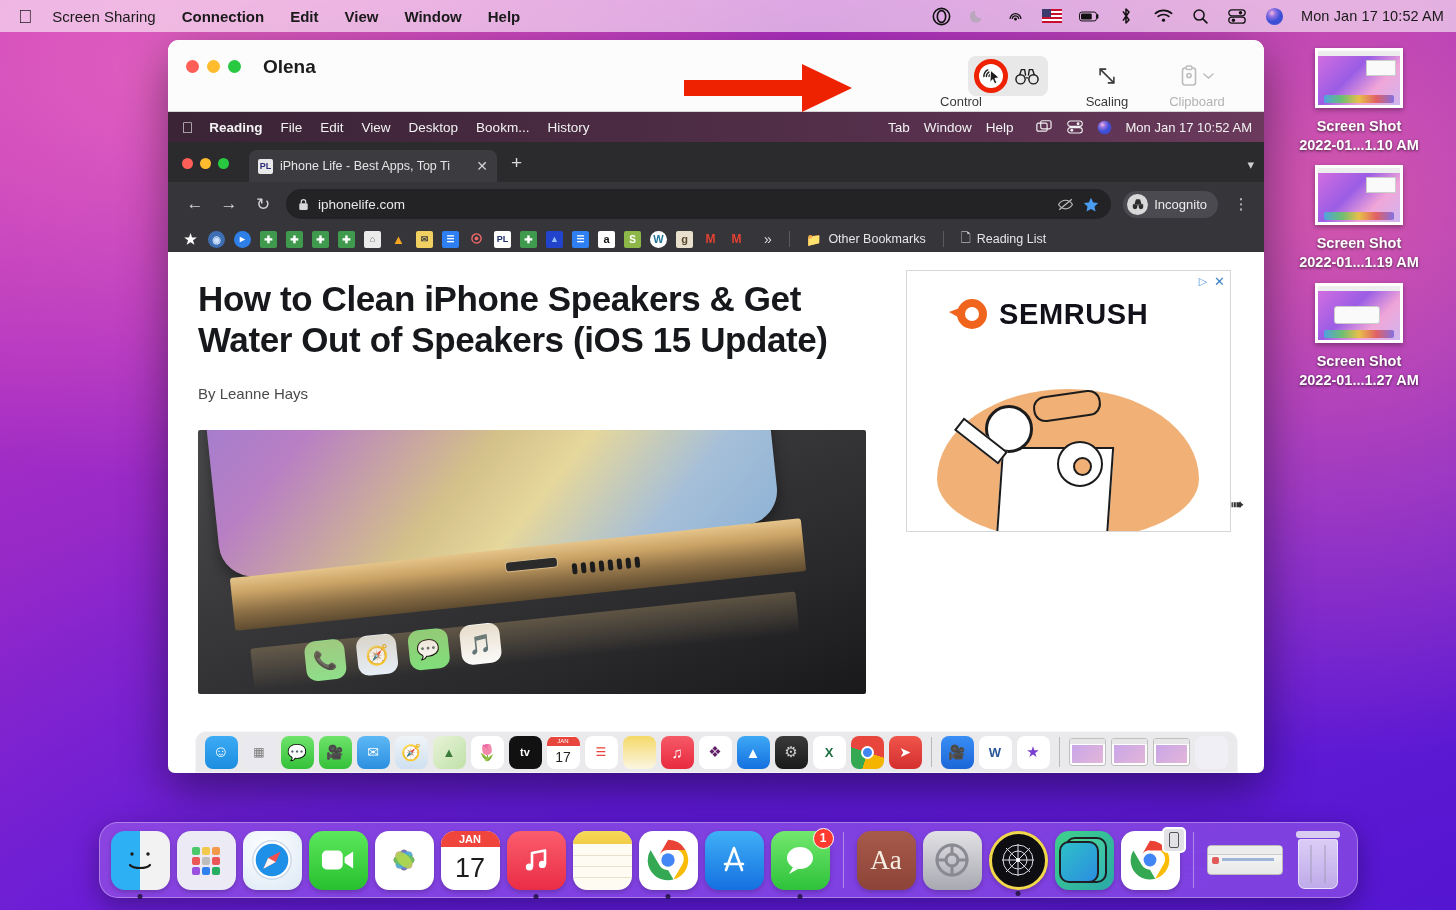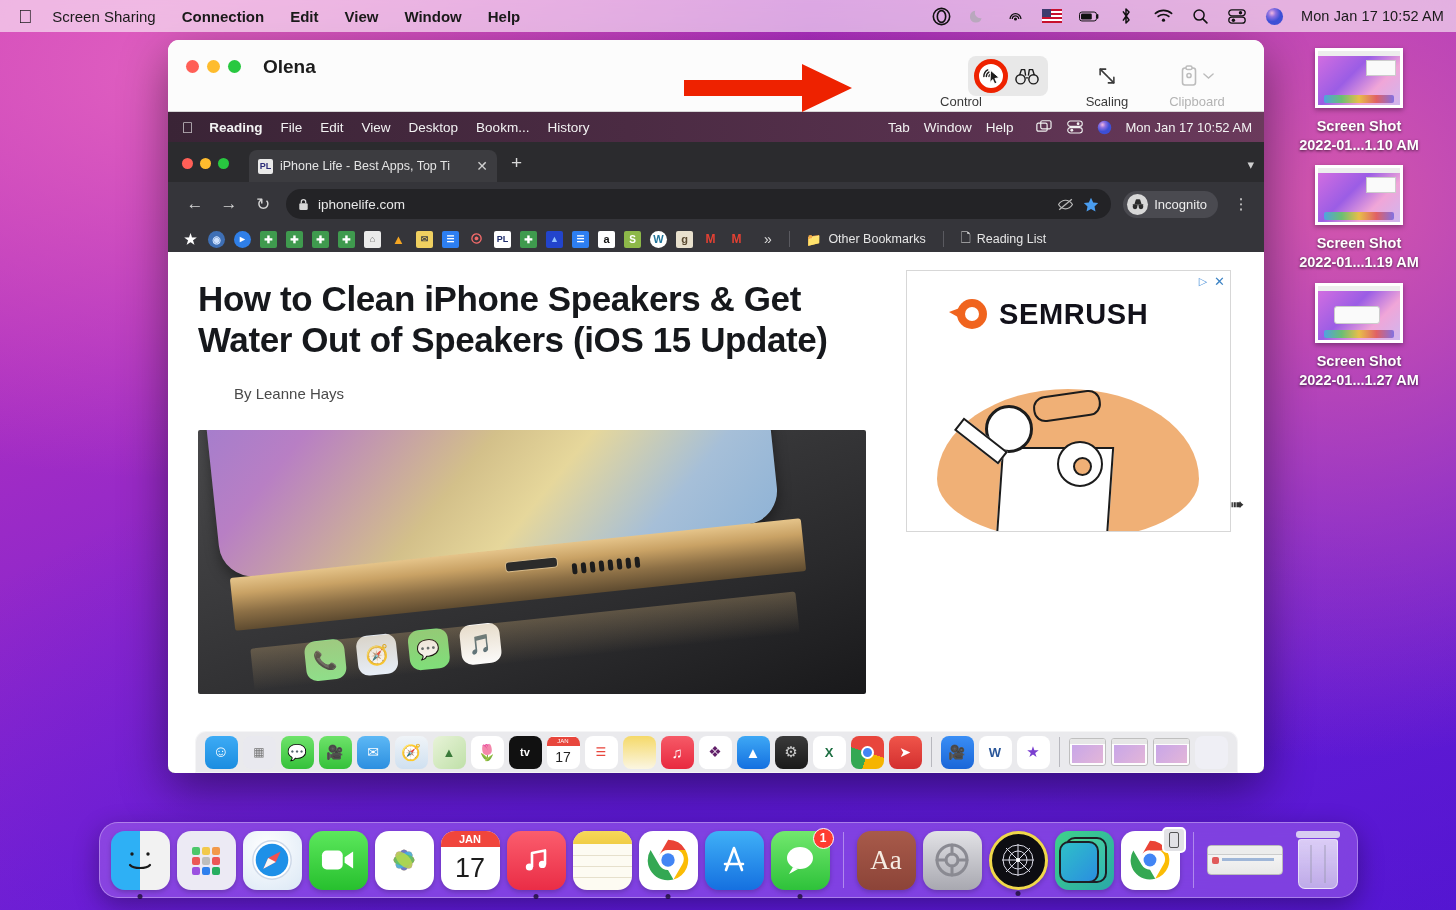--- a/index.html
+++ b/index.html
@@ -126,21 +126,21 @@
 
   .rm-bookmarks { height:26px; background:#35353a; display:flex; align-items:center; padding:0 10px 0 14px; gap:9px; }
   .bm { width:17px; height:17px; border-radius:2px; flex-shrink:0; display:flex; align-items:center; justify-content:center; font-size:10px; font-weight:bold; }
   .bm-more { color:#ddd; font-size:14px; margin-left:10px; }
   .bm-sep { width:1px; height:16px; background:#5a5a60; margin:0 8px; }
   .bm-txt { color:#e6e6e6; font-size:12.5px; display:flex; align-items:center; gap:6px; white-space:nowrap; }
 
   .page { position:absolute; left:0; top:140px; width:1096px; height:521px; background:#fff; overflow:hidden; }
   .art { position:absolute; left:30px; top:26px; width:680px; }
   .art h1 { font-size:35px; line-height:1.18; color:#16181c; font-weight:bold; letter-spacing:-.4px; }
-  .art .by { font-size:15px; color:#4a4a4a; margin-top:24px;margin-left:36px; }
+  .art .by { font-size:15px; color:#4a4a4a; margin-top:24px; }
   .art-photo {
     margin-top:28px; width:668px; height:264px; border-radius:2px; overflow:hidden; position:relative;
     background:linear-gradient(160deg,#4a4a4c 0%,#3a3a3c 35%,#2a2a2c 70%,#19191b 100%);
   }
   .ph-screen {
     position:absolute; left:2%; top:-26%; width:84%; height:72%;
     border-radius:0 0 34px 34px; transform:rotate(-6deg);
     background:linear-gradient(135deg,#a07dcf 0%,#b87fc4 20%,#d3c08a 48%,#e6d79b 62%,#a6bfd8 82%,#8fb3d6 100%);
     box-shadow:0 6px 14px rgba(0,0,0,.4);
   }

